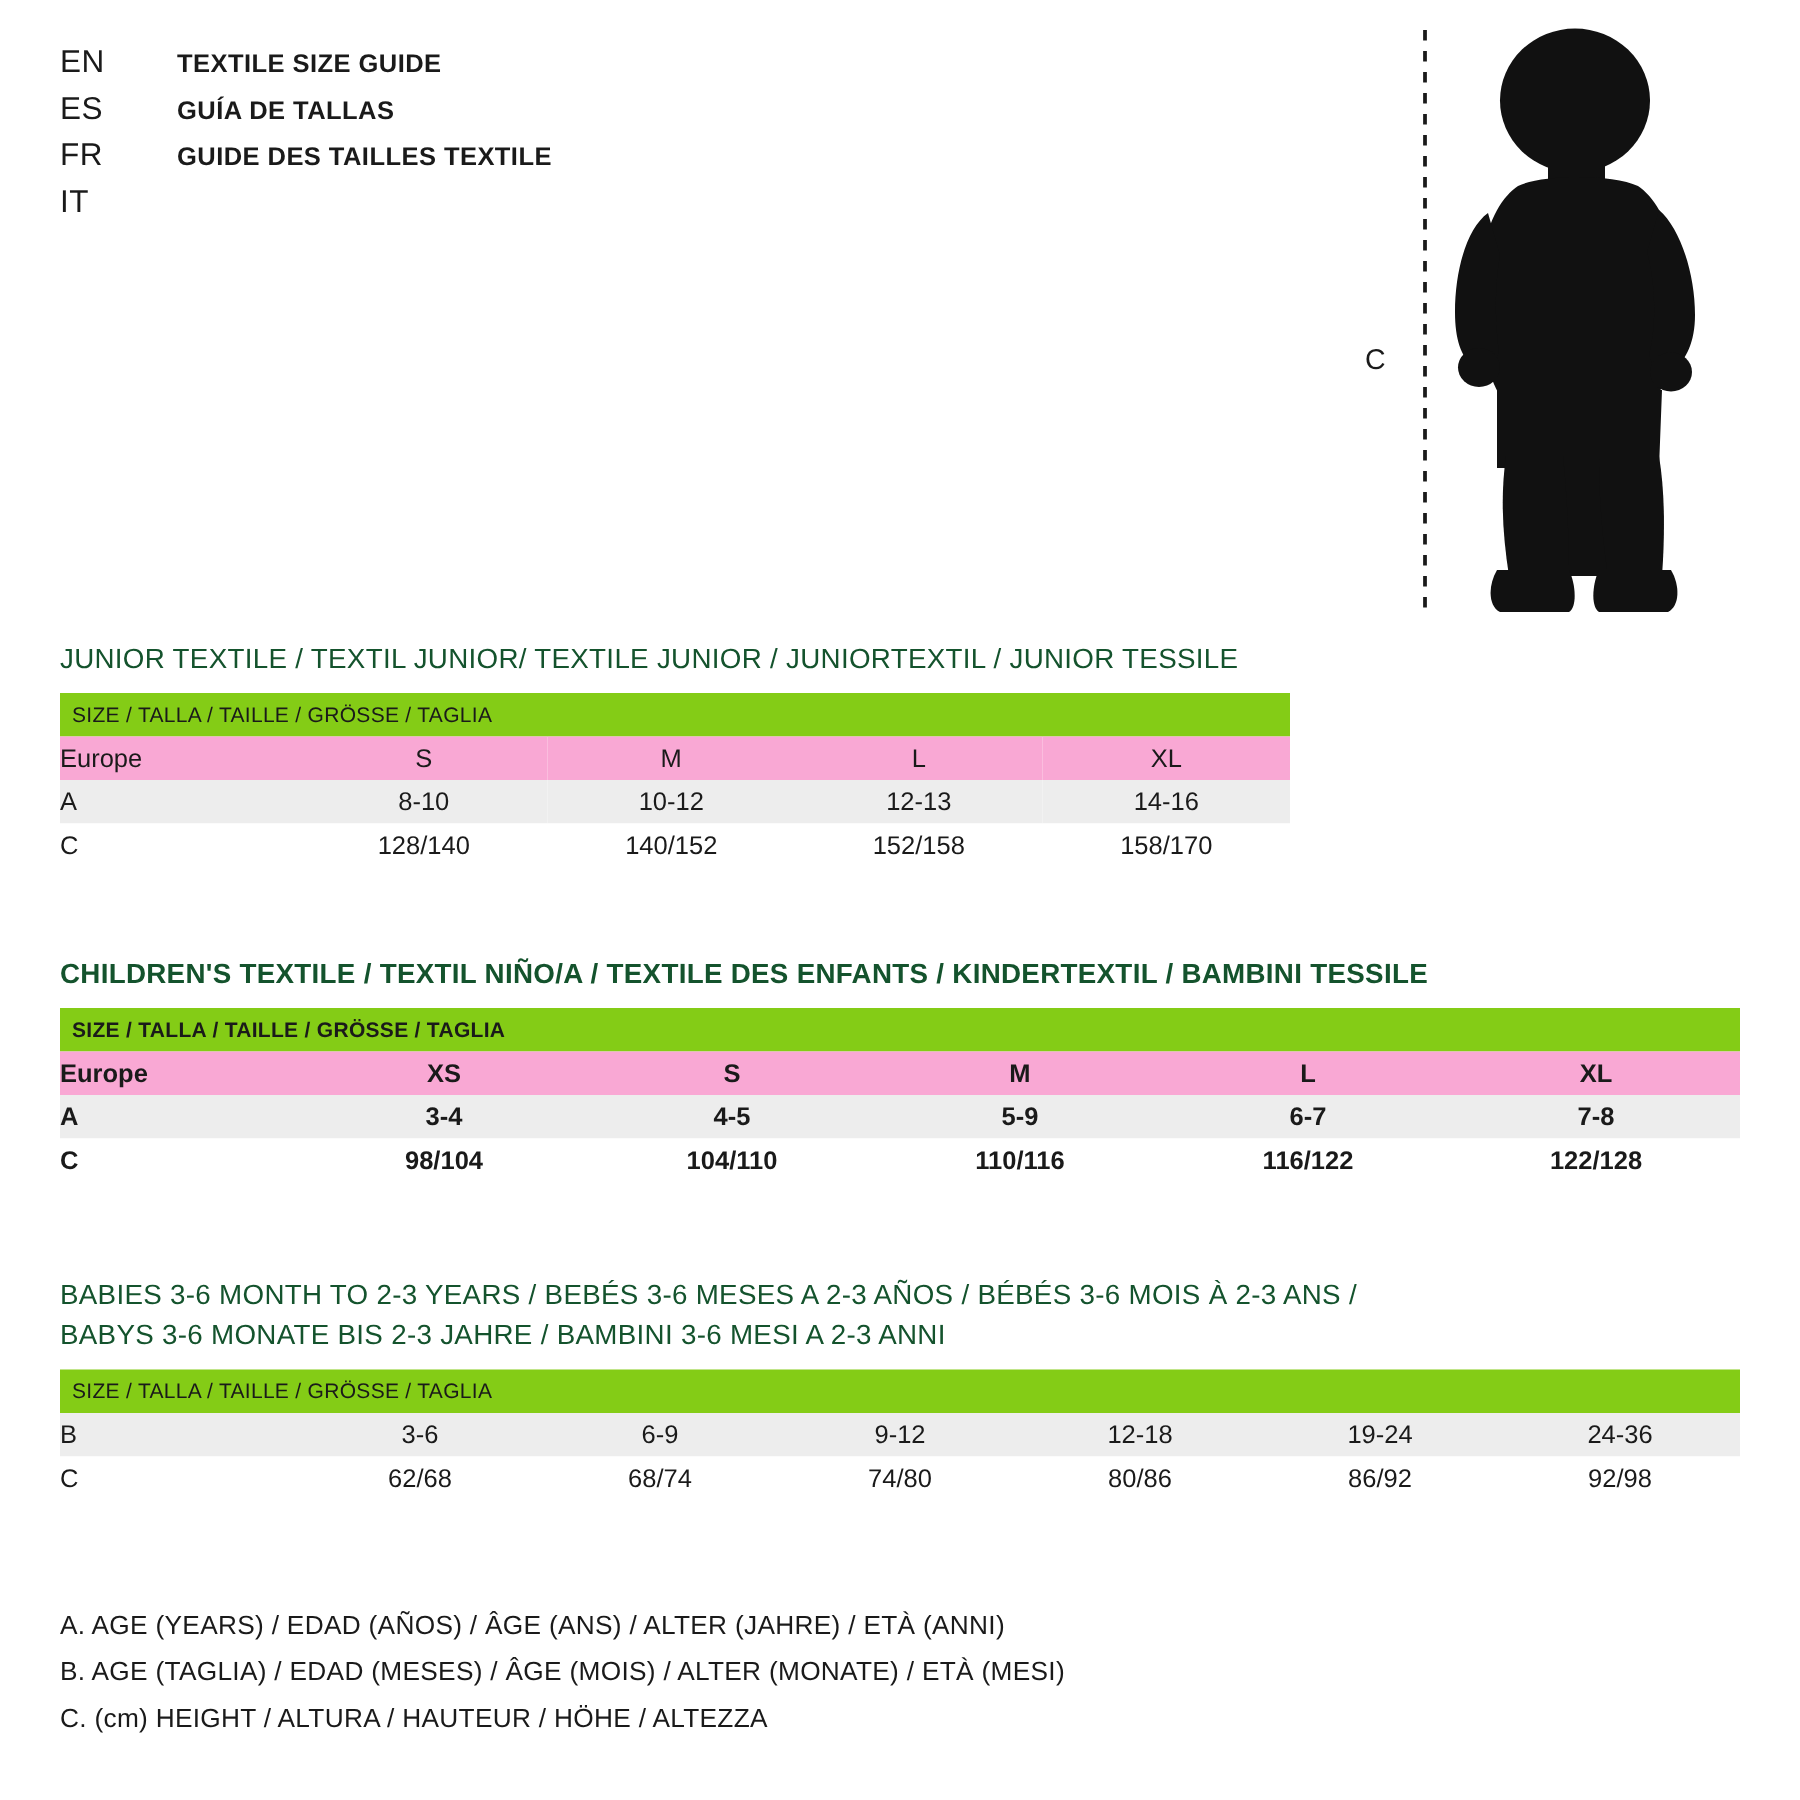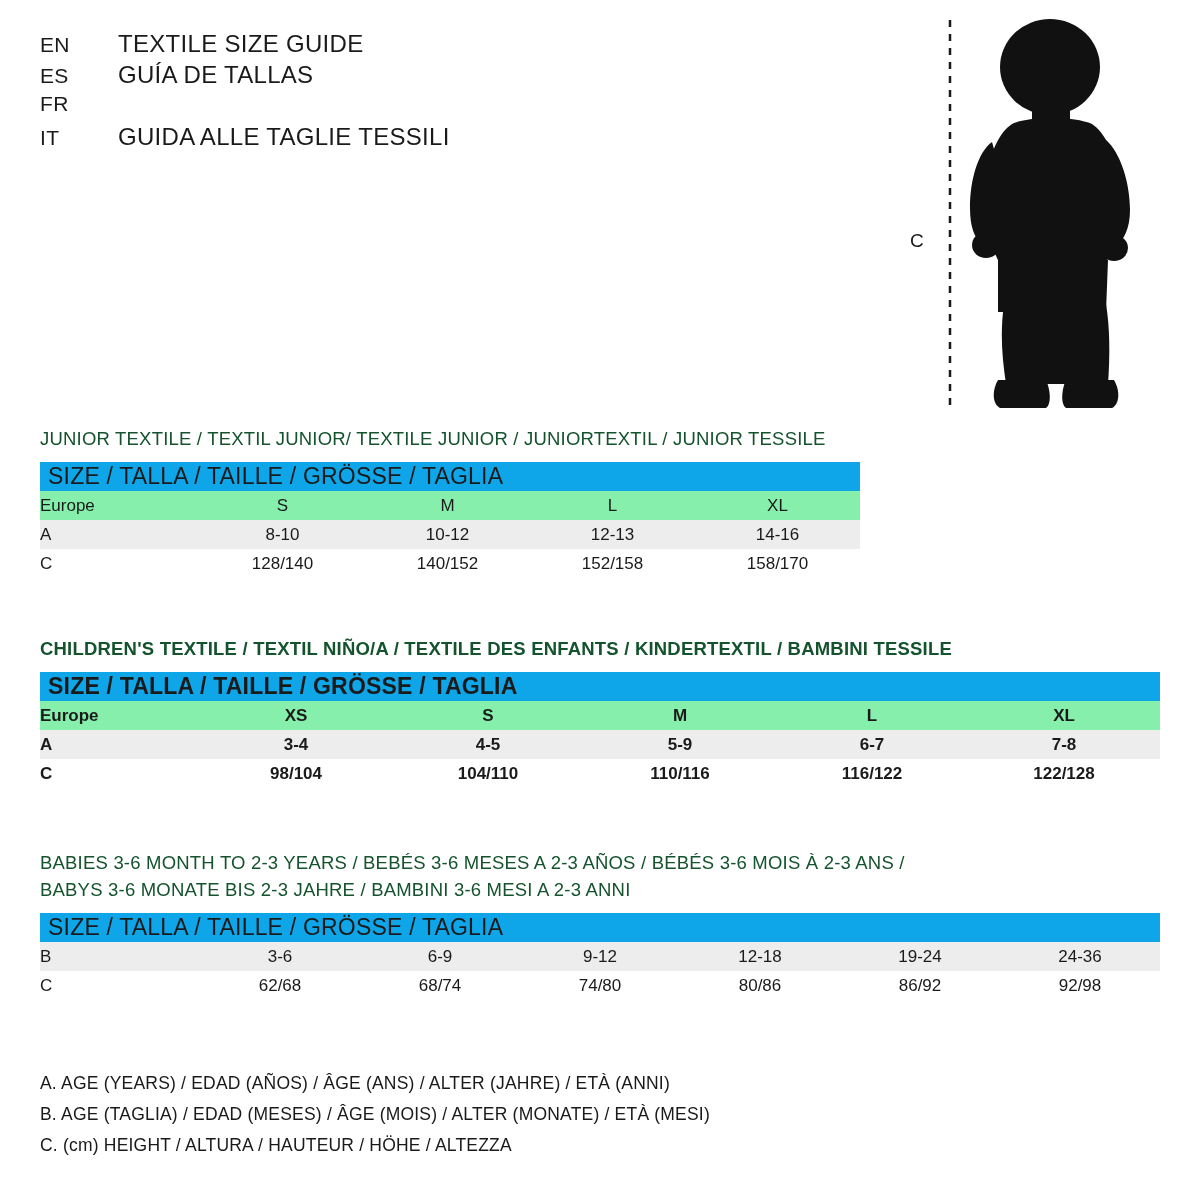--- a/index.html
+++ b/index.html
@@ -37,23 +37,23 @@
     height: 31px;
   }
   .header-lang {
     width: 78px;
     font-size: 21px;
     letter-spacing: 0.3px;
     font-weight: 400;
     color: #1a1a1a;
   }
   .header-text {
-    font-size: 24px;
+    font-size: 17px;
     letter-spacing: 0.3px;
-    font-weight: 400;
+    font-weight: 700;
     color: #1a1a1a;
     white-space: nowrap;
   }
 
   
   .figure {
     position: absolute;
     left: 900px;
     top: 12px;
     width: 260px;
@@ -86,30 +86,30 @@
     border-collapse: collapse;
     font-size: 17px;
     color: #1a1a1a;
   }
   table.size-table td {
     padding: 0;
     height: 29px;
     vertical-align: middle;
   }
   .band {
-    background: #0ea5e9;
-    font-size: 23px;
+    background: #84cc16;
+    font-size: 14px;
     letter-spacing: 0.2px;
     height: 29px;
     line-height: 29px;
     padding-left: 8px;
     color: #1a1a1a;
     box-sizing: border-box;
   }
-  tr.row-header td { background: #86efac; }
+  tr.row-header td { background: #f9a8d4; }
   tr.row-shade td { background: #ededed; }
   tr.row-plain td { background: #ffffff; }
   td.label-col {
     padding-left: 8px;
     text-align: left;
   }
   td.val-col {
     text-align: center;
   }
 
@@ -133,24 +133,24 @@
     <div class="header-row">
       <span class="header-lang">EN</span>
       <span class="header-text">TEXTILE SIZE GUIDE</span>
     </div>
     <div class="header-row">
       <span class="header-lang">ES</span>
       <span class="header-text">GUÍA DE TALLAS</span>
     </div>
     <div class="header-row">
       <span class="header-lang">FR</span>
+      <span class="header-text">GUIDE DES TAILLES TEXTILE</span>
     </div>
     <div class="header-row">
       <span class="header-lang">IT</span>
-      <span class="header-text">GUIDA ALLE TAGLIE TESSILI</span>
     </div>
   </div>
 
   <div class="figure">
     <svg width="260" height="410" viewBox="0 0 260 410">
 
       <line x1="50" y1="8" x2="50" y2="400" stroke="#1a1a1a" stroke-width="2.5" stroke-dasharray="7,7"></line>
 
       <g fill="#111111">
 

